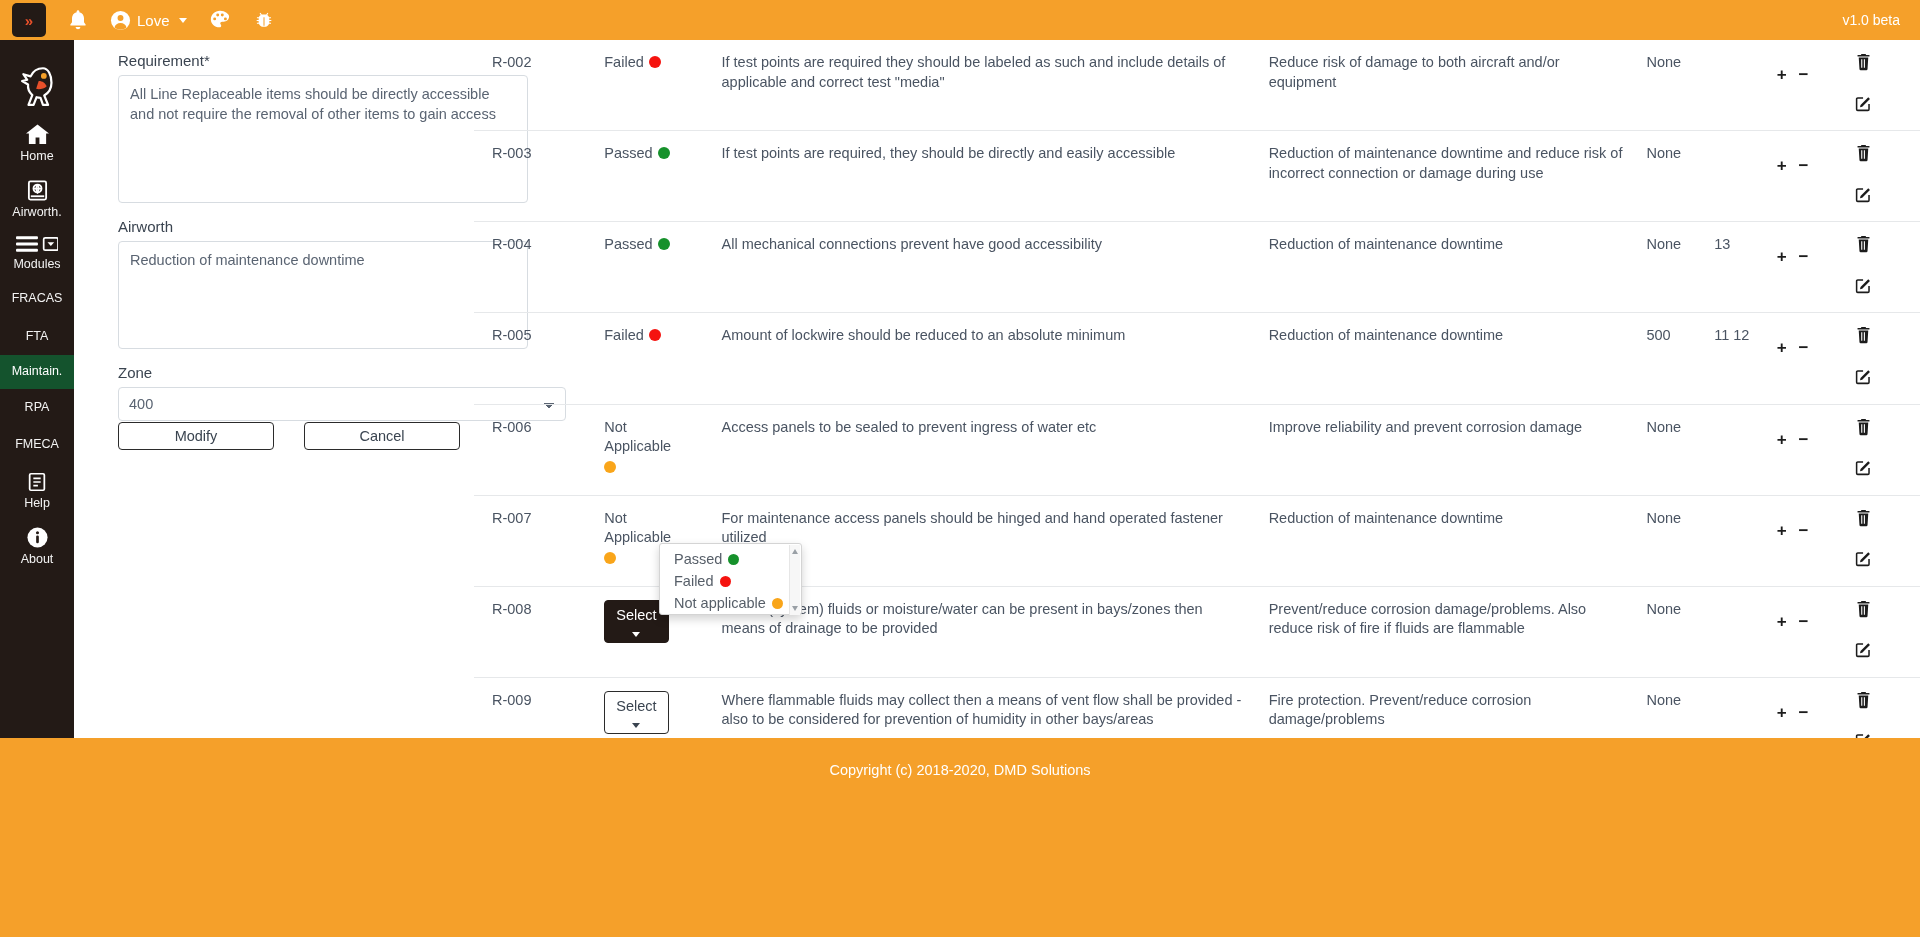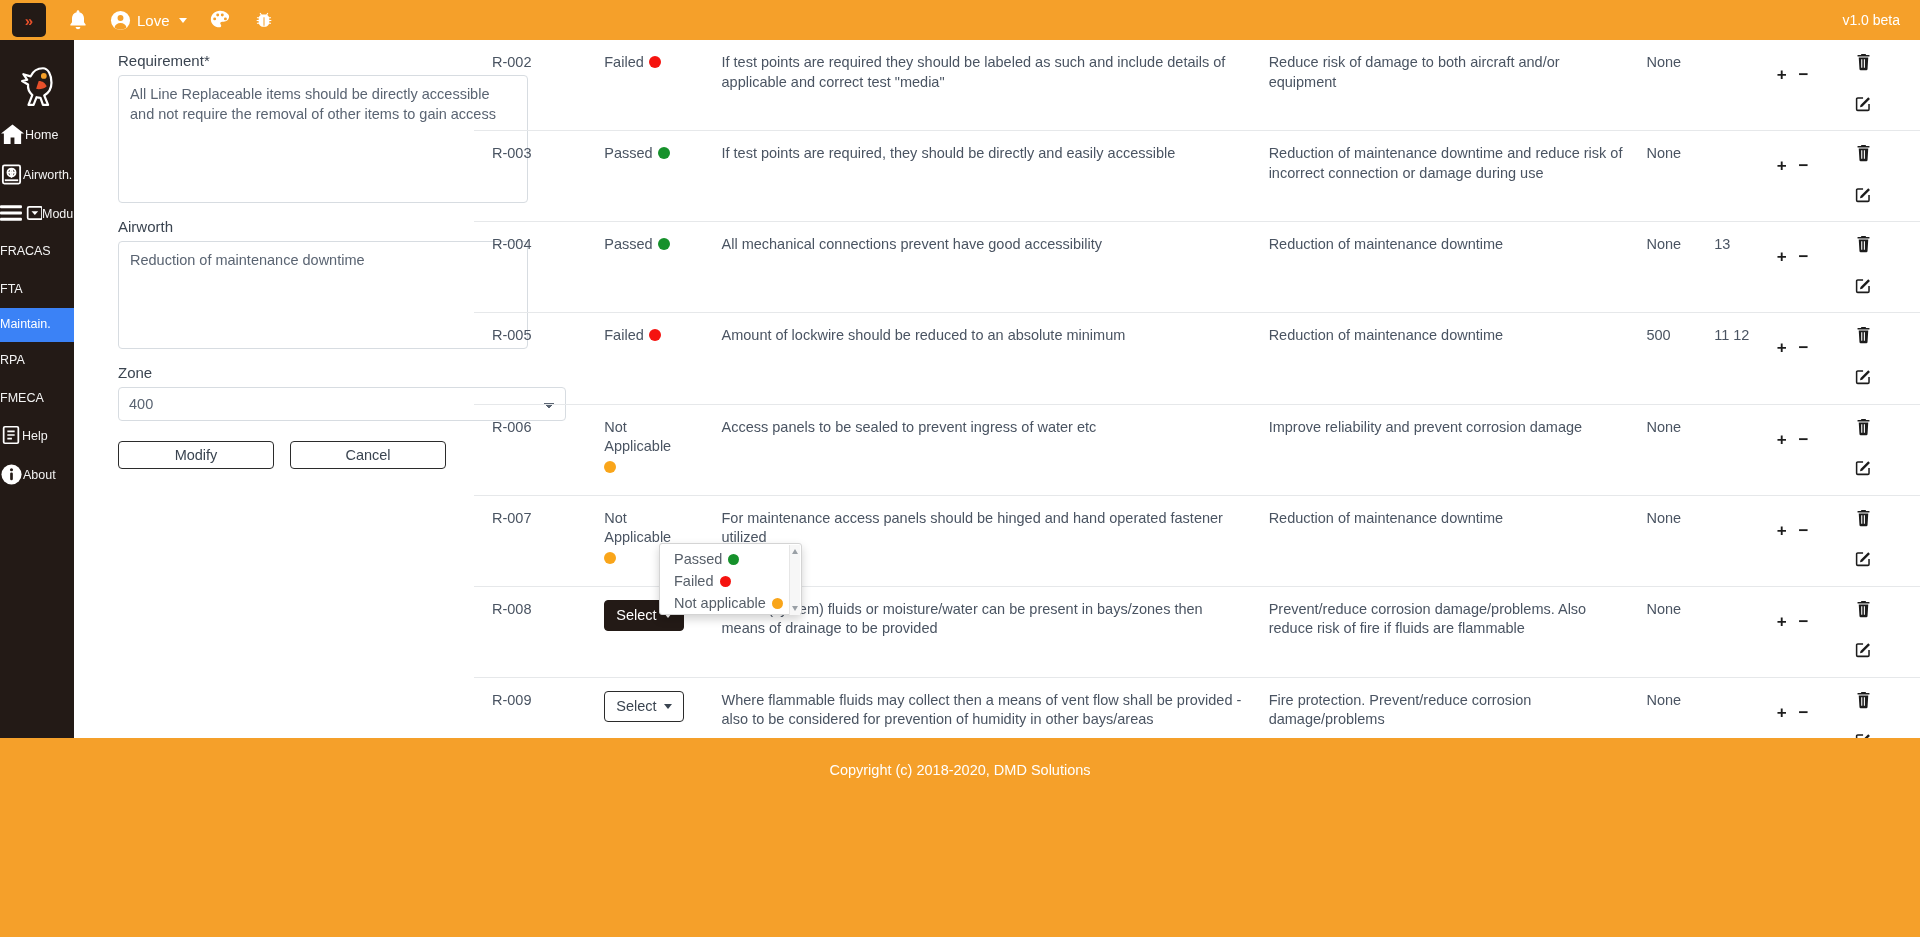--- a/index.html
+++ b/index.html
@@ -64,32 +64,32 @@
     background: #231a16;
     z-index: 50;
     overflow: hidden;
   }
   #logo {
     height: 76px;
     display: flex; align-items: center; justify-content: center;
     padding-top: 18px;
   }
   .nav-item {
-    display: flex; flex-direction: row;
+    display: flex; flex-direction: column;
     align-items: center; justify-content: flex-start;
     color: #f3f3f3;
     font-size: 12.5px;
     padding: 7px 0 7px 0;
     cursor: pointer;
     text-align: center;
     line-height: 1.25;
   }
   .nav-item.plain { padding: 11px 0; }
   .nav-item.active {
-    background: #3b82f6;
+    background: #14532d;
     color: #ffffff;
     width: 74px;
     padding: 9px 0;
   }
   .nav-icon { margin-bottom: 3px; display: flex; align-items: center; justify-content: center; }
 
   
   #main {
     position: absolute; top: 40px; left: 74px;
     width: 1846px; height: 698px;
@@ -137,22 +137,22 @@
     background-image:
       linear-gradient(45deg, transparent 50%, #5a6472 50%),
       linear-gradient(135deg, #5a6472 50%, transparent 50%);
     background-position:
       calc(100% - 16px) 15px,
       calc(100% - 11px) 15px;
     background-size: 5px 5px, 5px 5px;
     background-repeat: no-repeat;
   }
   #btn-row {
-    display: flex; gap: 16px;
-    margin-top: 20px;
+    display: flex; gap: 30px;
+    margin-top: 1px;
   }
   .form-btn {
     width: 156px; height: 28px;
     border: 1px solid #2b2b2b;
     border-radius: 4px;
     background: #ffffff;
     color: #3a4450;
     font-size: 14.5px;
     font-family: "Liberation Sans", sans-serif;
     cursor: pointer;
@@ -203,20 +203,21 @@
   .select-btn {
     display: inline-flex; align-items: center; gap: 7px;
     border: 1px solid #2b2b2b;
     border-radius: 4px;
     background: #ffffff;
     color: #3a4450;
     font-size: 14.5px;
     padding: 5px 11px;
     cursor: pointer;
     font-family: "Liberation Sans", sans-serif;
+    flex-direction: column;
   }
   .select-btn.open {
     background: #231a16;
     color: #ffffff;
     border-color: #231a16;
   }
   .select-btn .caret {
     width: 0; height: 0;
     border-left: 4.5px solid transparent;
     border-right: 4.5px solid transparent;

